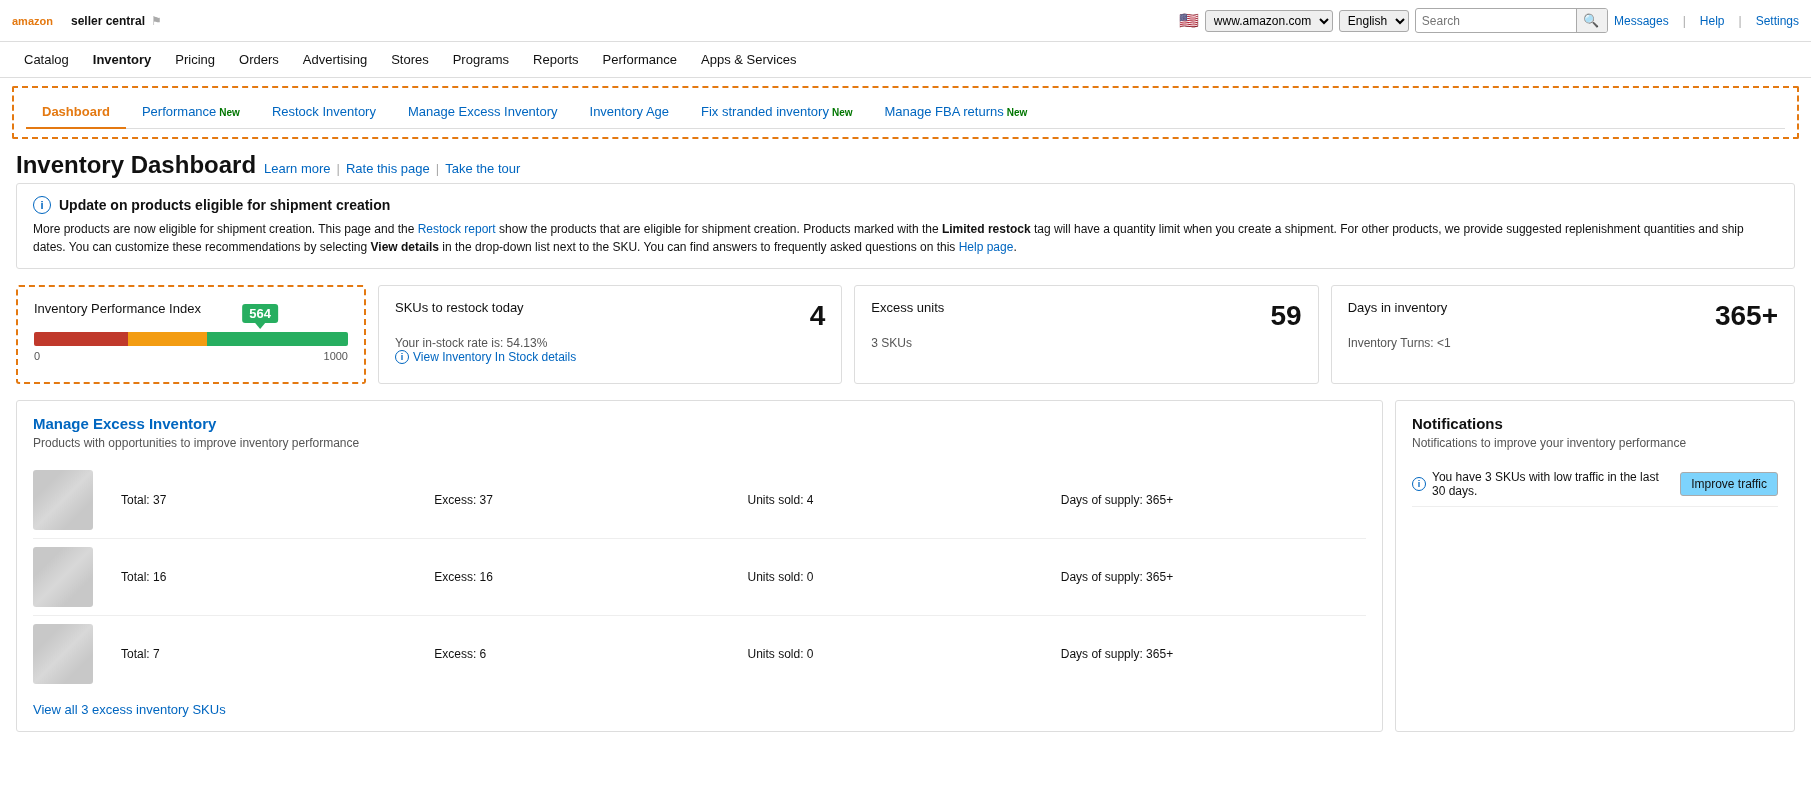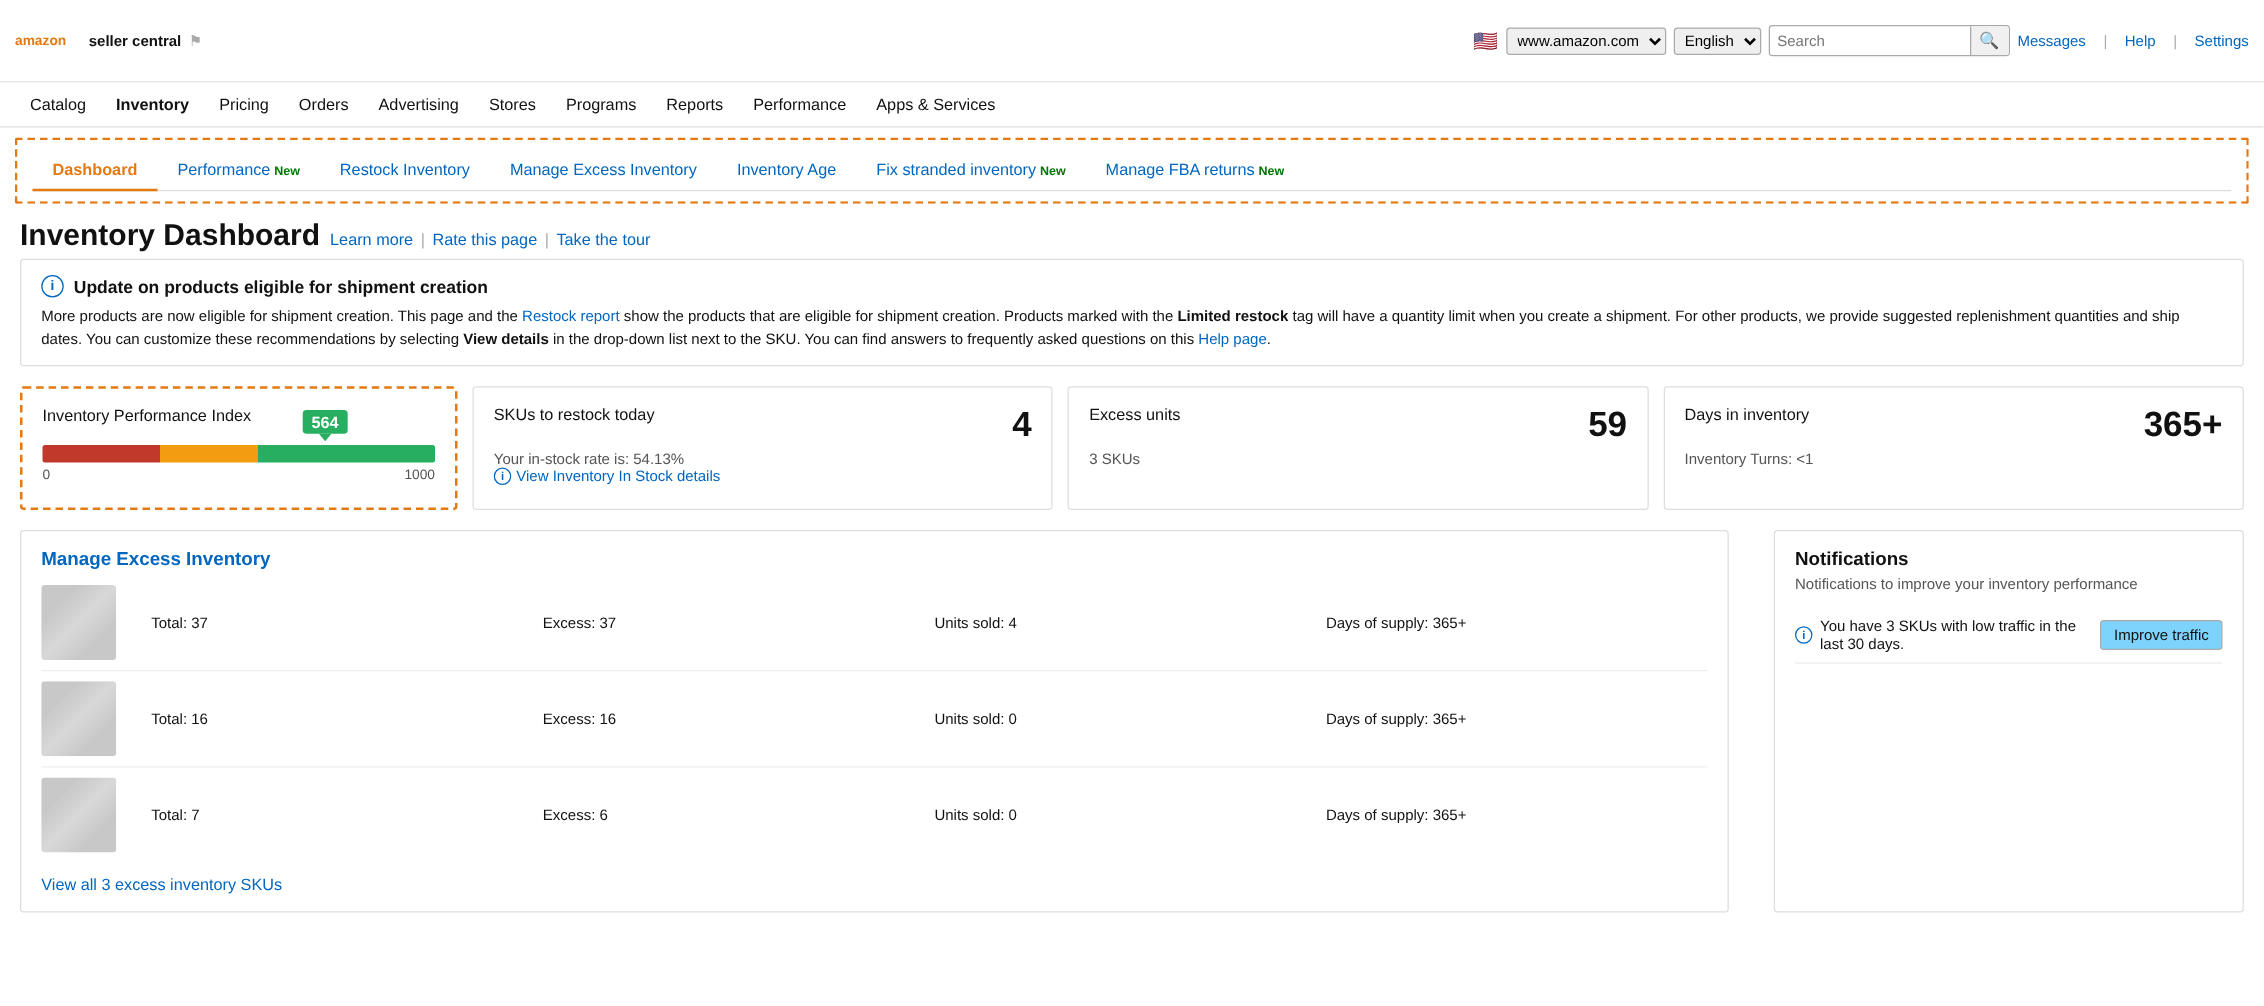--- a/index.html
+++ b/index.html
@@ -2,21 +2,21 @@
 <html><head>
   <meta charset="utf-8">
   <style>
     * { box-sizing: border-box; margin: 0; padding: 0; }
     body { font-family: Arial, sans-serif; font-size: 13px; color: #111; background: #fff; }
 
     
     .top-bar {
       display: flex;
       align-items: center;
-      padding: 20px 12px;
+      padding: 8px 12px;
       border-bottom: 1px solid #ddd;
       background: #fff;
       gap: 8px;
     }
     .logo-area {
       display: flex;
       align-items: center;
       gap: 6px;
       margin-right: 16px;
     }
@@ -356,21 +356,20 @@
       margin-top: 10px;
       display: block;
     }
 
     
     .notif-card {
       border: 1px solid #ddd;
       border-radius: 3px;
       padding: 14px 16px;
       background: #fff;
-      margin-left: 24px;
     }
     .notif-card-title {
       font-size: 15px;
       font-weight: bold;
       color: #111;
       margin-bottom: 4px;
     }
     .notif-card-subtitle {
       font-size: 12px;
       color: #555;
@@ -532,20 +531,21 @@
       </div>
       <div class="metric-sub">Inventory Turns: &lt;1</div>
     </div>
 
   </div>
 
   <div class="bottom-row">
 
     <div class="excess-card">
       <div class="excess-card-title">Manage Excess Inventory</div>
+      <div class="excess-card-subtitle">Products with opportunities to improve inventory performance</div>
       <div class="excess-table">
 
         <div class="excess-row">
           <div class="product-thumb">
               <div class="product-thumb-inner"></div>
             </div>
           <span class="excess-cell">Total: 37</span>
           <span class="excess-cell">Excess: 37</span>
           <span class="excess-cell">Units sold: 4</span>
           <span class="excess-cell">Days of supply: 365+</span>

